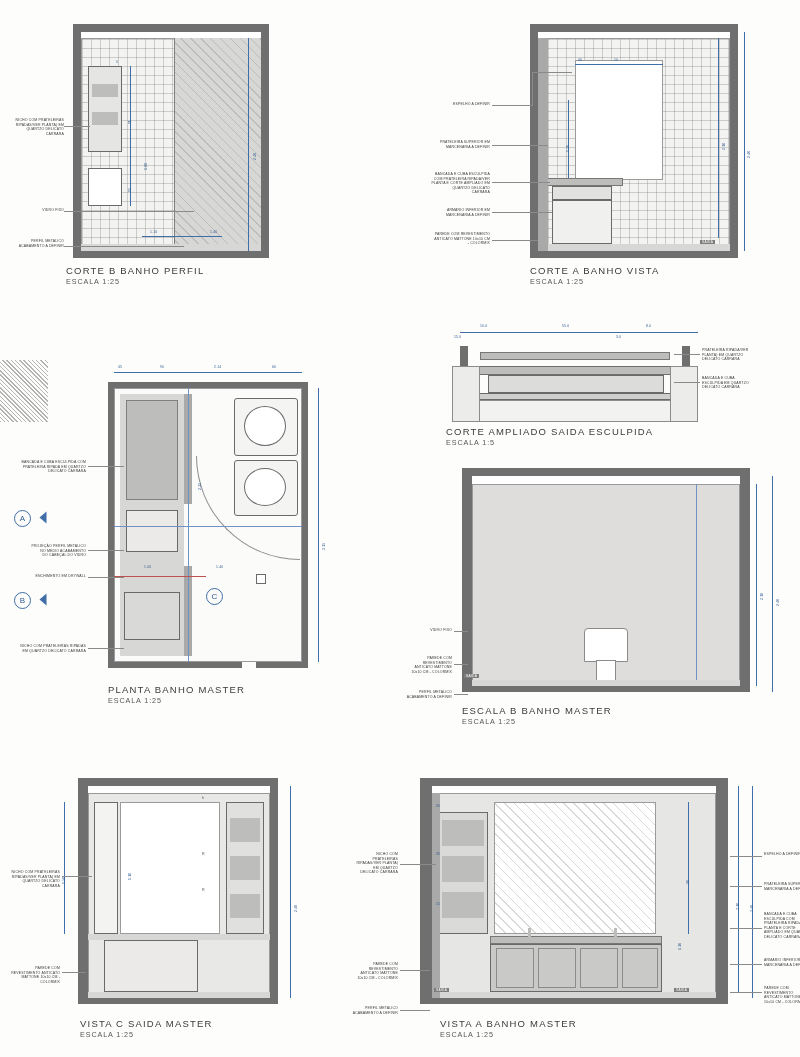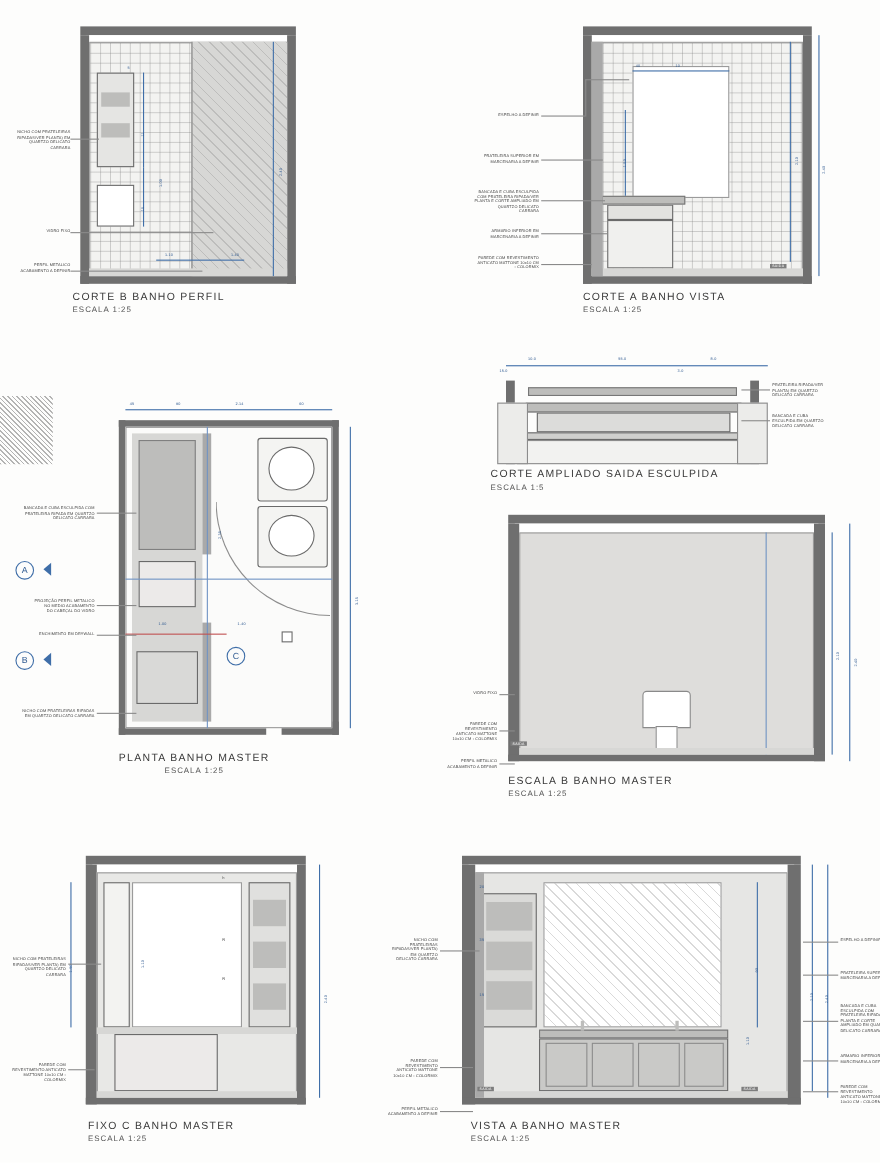--- a/index.html
+++ b/index.html
@@ -347,21 +347,21 @@
     <div class="note r" style="left:6px;top:184px;width:80px;">PROJEÇÃO PERFIL METALICO
 NO MEDIO ACABAMENTO
 DO CABEÇAL DO VIDRO</div>
     <div class="leader" style="left:88px;top:190px;width:36px;"></div>
     <div class="note r" style="left:6px;top:214px;width:80px;">ENCHIMENTO EM DRYWALL</div>
     <div class="leader" style="left:88px;top:217px;width:36px;"></div>
     <div class="note r" style="left:6px;top:284px;width:80px;">NICHO COM PRATELEIRAS RIPADAS
 EM QUARTZO DELICATO CARRARA</div>
     <div class="leader" style="left:88px;top:288px;width:36px;"></div>
 
-    <div class="caption" style="left:108px;top:324px;text-align:center;">
+    <div class="caption" style="left:108px;top:324px;">
       <span>PLANTA BANHO MASTER</span>
       <span class="scale">ESCALA 1:25</span>
     </div>
   </div>
 
   <div class="block" style="left:400px;top:460px;width:400px;height:290px;">
 
     <div class="wall" style="left:62px;top:8px;width:288px;height:8px;"></div>
     <div class="white" style="left:68px;top:16px;width:276px;height:8px;"></div>
     <div class="wall" style="left:62px;top:16px;width:10px;height:216px;"></div>
@@ -435,21 +435,21 @@
 QUARTZO DELICATO
 CARRARA</div>
     <div class="leader" style="left:62px;top:116px;width:30px;"></div>
     <div class="note r" style="left:4px;top:206px;width:56px;">PAREDE COM
 REVESTIMENTO ANTICATO
 MATTONE 10x10 CM -
 COLORMIX</div>
     <div class="leader" style="left:62px;top:212px;width:24px;"></div>
 
     <div class="caption" style="left:80px;top:258px;">
-      <span>FIXO C BANHO MASTER</span>
+      <span>VISTA C SAIDA MASTER</span>
       <span class="scale">ESCALA 1:25</span>
     </div>
   </div>
 
   <div class="block" style="left:340px;top:760px;width:460px;height:297px;">
 
     <div class="wall" style="left:80px;top:18px;width:308px;height:8px;"></div>
     <div class="white" style="left:86px;top:26px;width:296px;height:7px;"></div>
     <div class="wall" style="left:80px;top:26px;width:12px;height:218px;"></div>
     <div class="wall" style="left:376px;top:26px;width:12px;height:218px;"></div>
@@ -519,19 +519,19 @@
     <div class="leader" style="left:390px;top:168px;width:32px;"></div>
     <div class="note" style="left:424px;top:198px;width:60px;">ARMARIO INFERIOR EM
 MARCENARIA A DEFINIR</div>
     <div class="leader" style="left:390px;top:204px;width:32px;"></div>
     <div class="note" style="left:424px;top:226px;width:60px;">PAREDE COM
 REVESTIMENTO
 ANTICATO MATTONE
 10x10 CM - COLORMIX</div>
     <div class="leader" style="left:390px;top:232px;width:32px;"></div>
 
-    <div class="caption" style="left:88px;top:258px;">
+    <div class="caption" style="left:100px;top:258px;">
       <span>VISTA A BANHO MASTER</span>
       <span class="scale">ESCALA 1:25</span>
     </div>
   </div>
 
 </div>
 
 </body></html>

